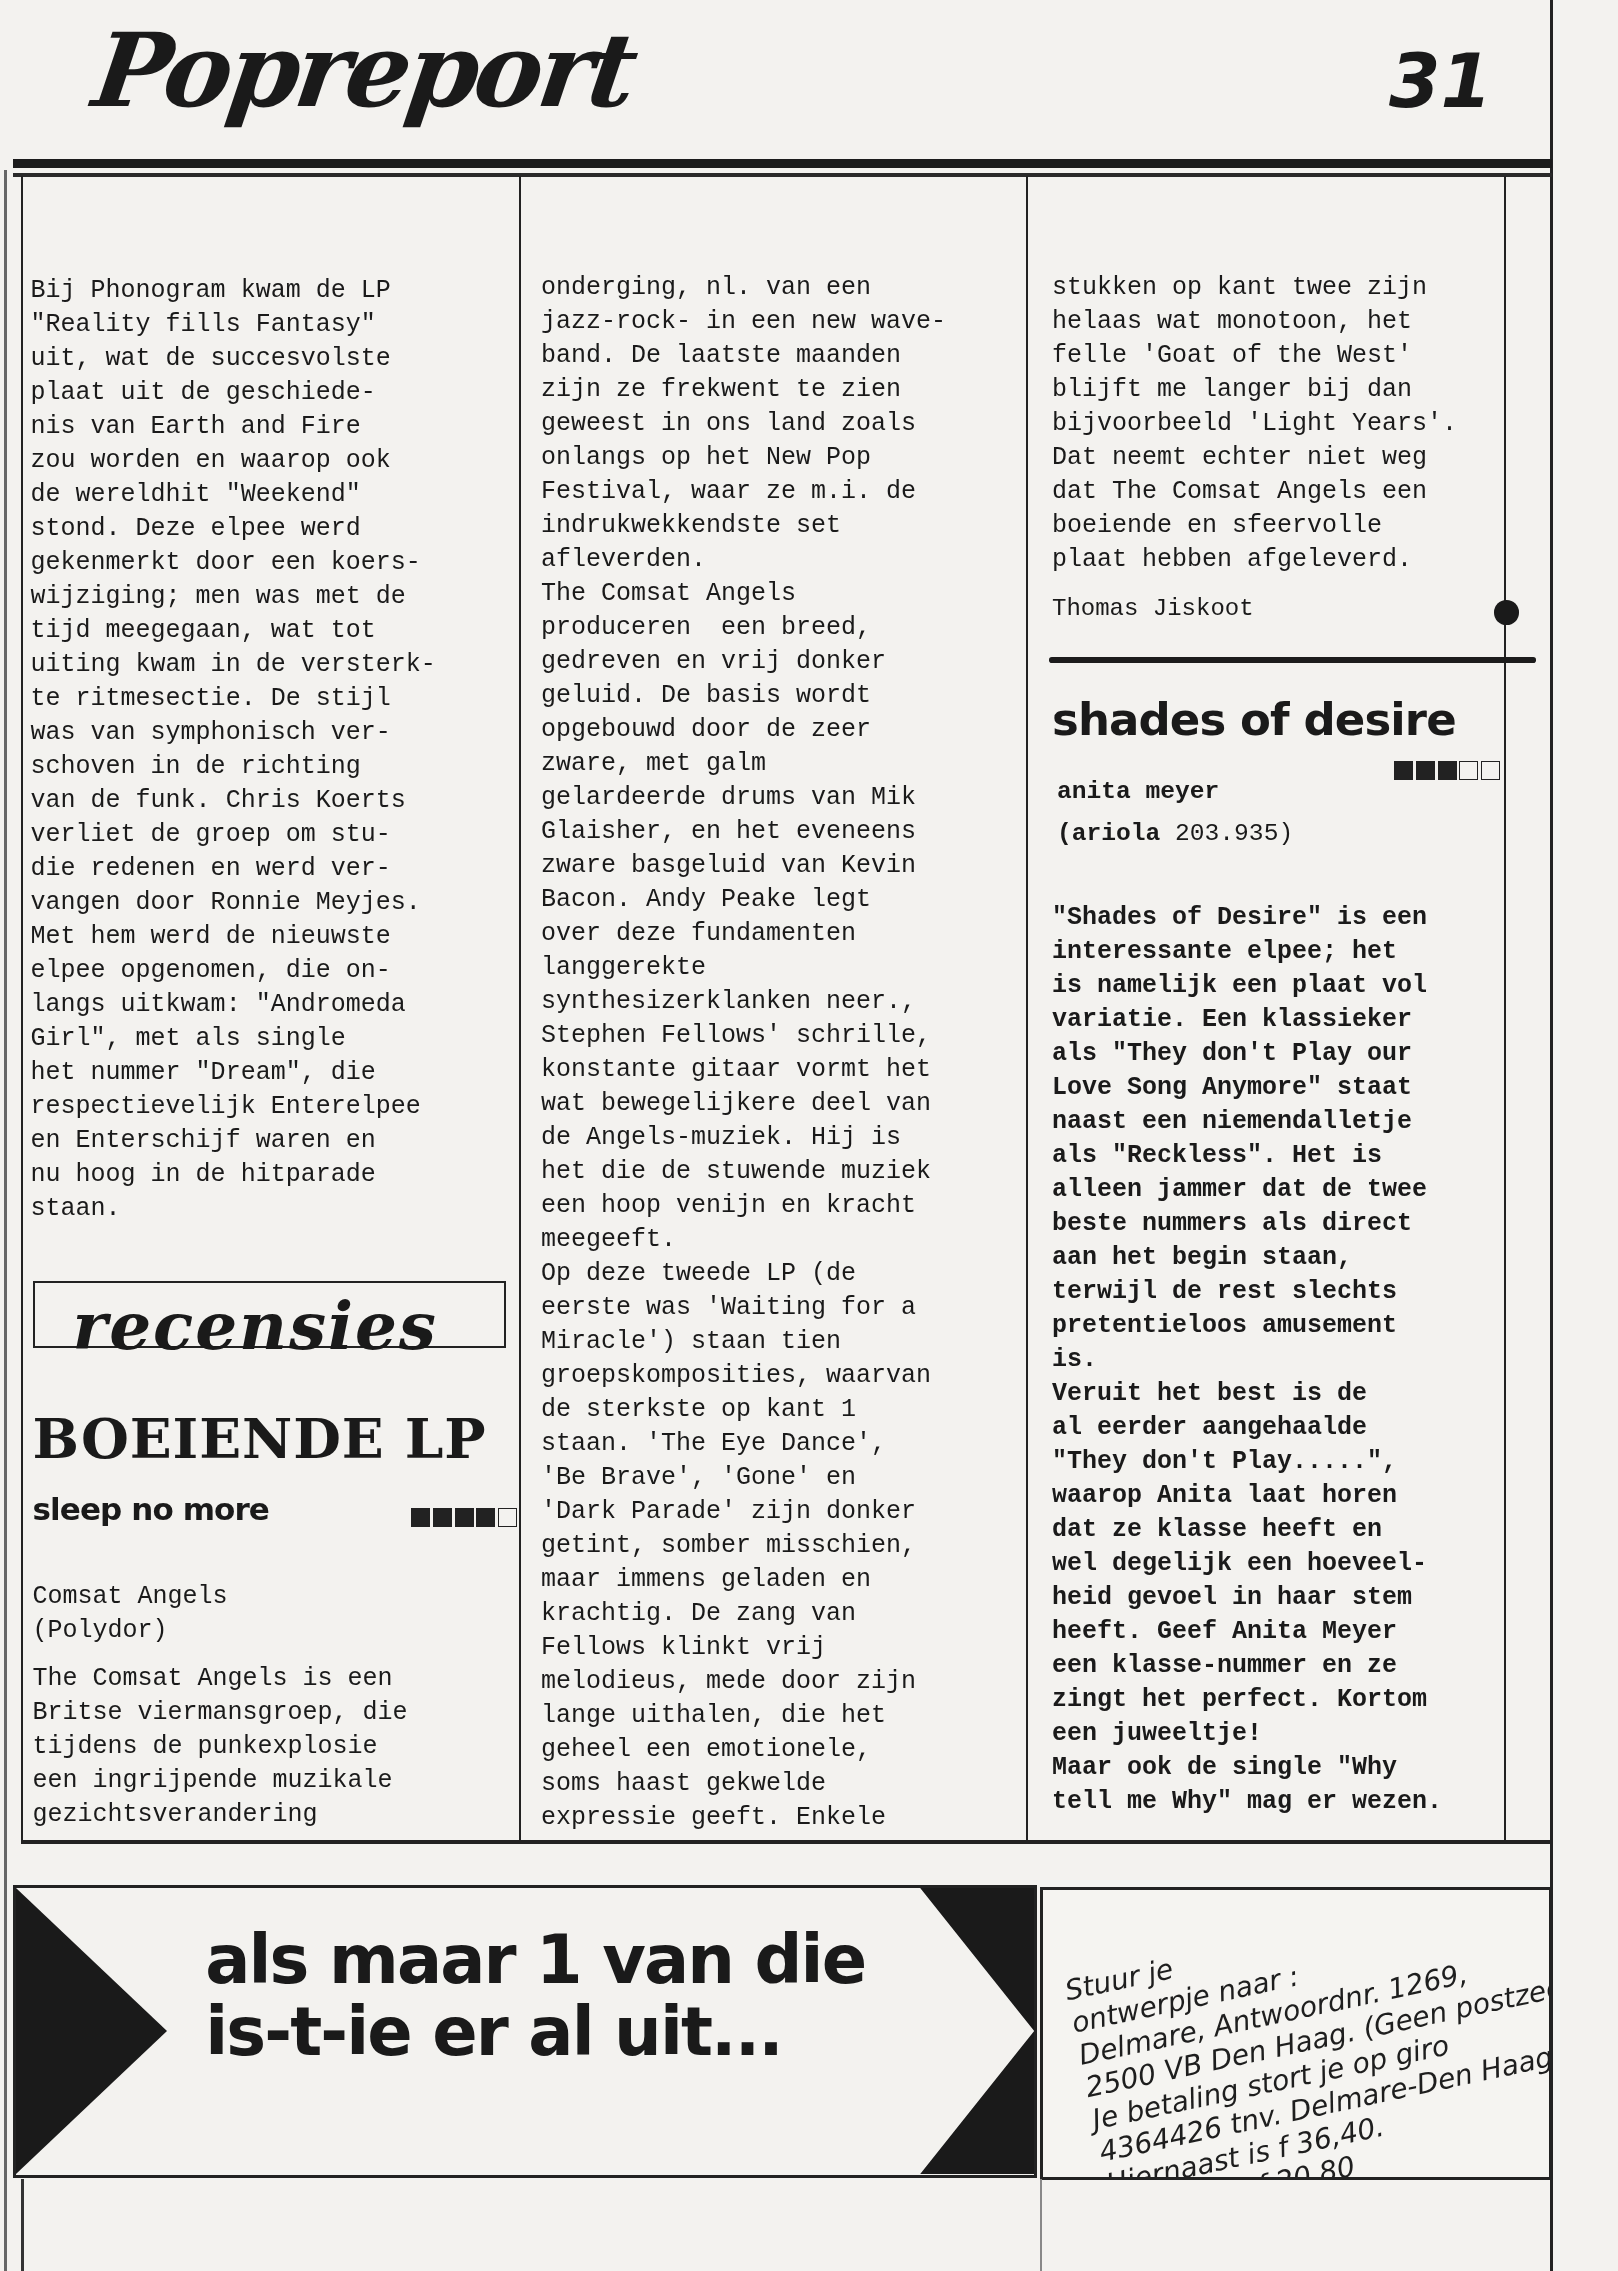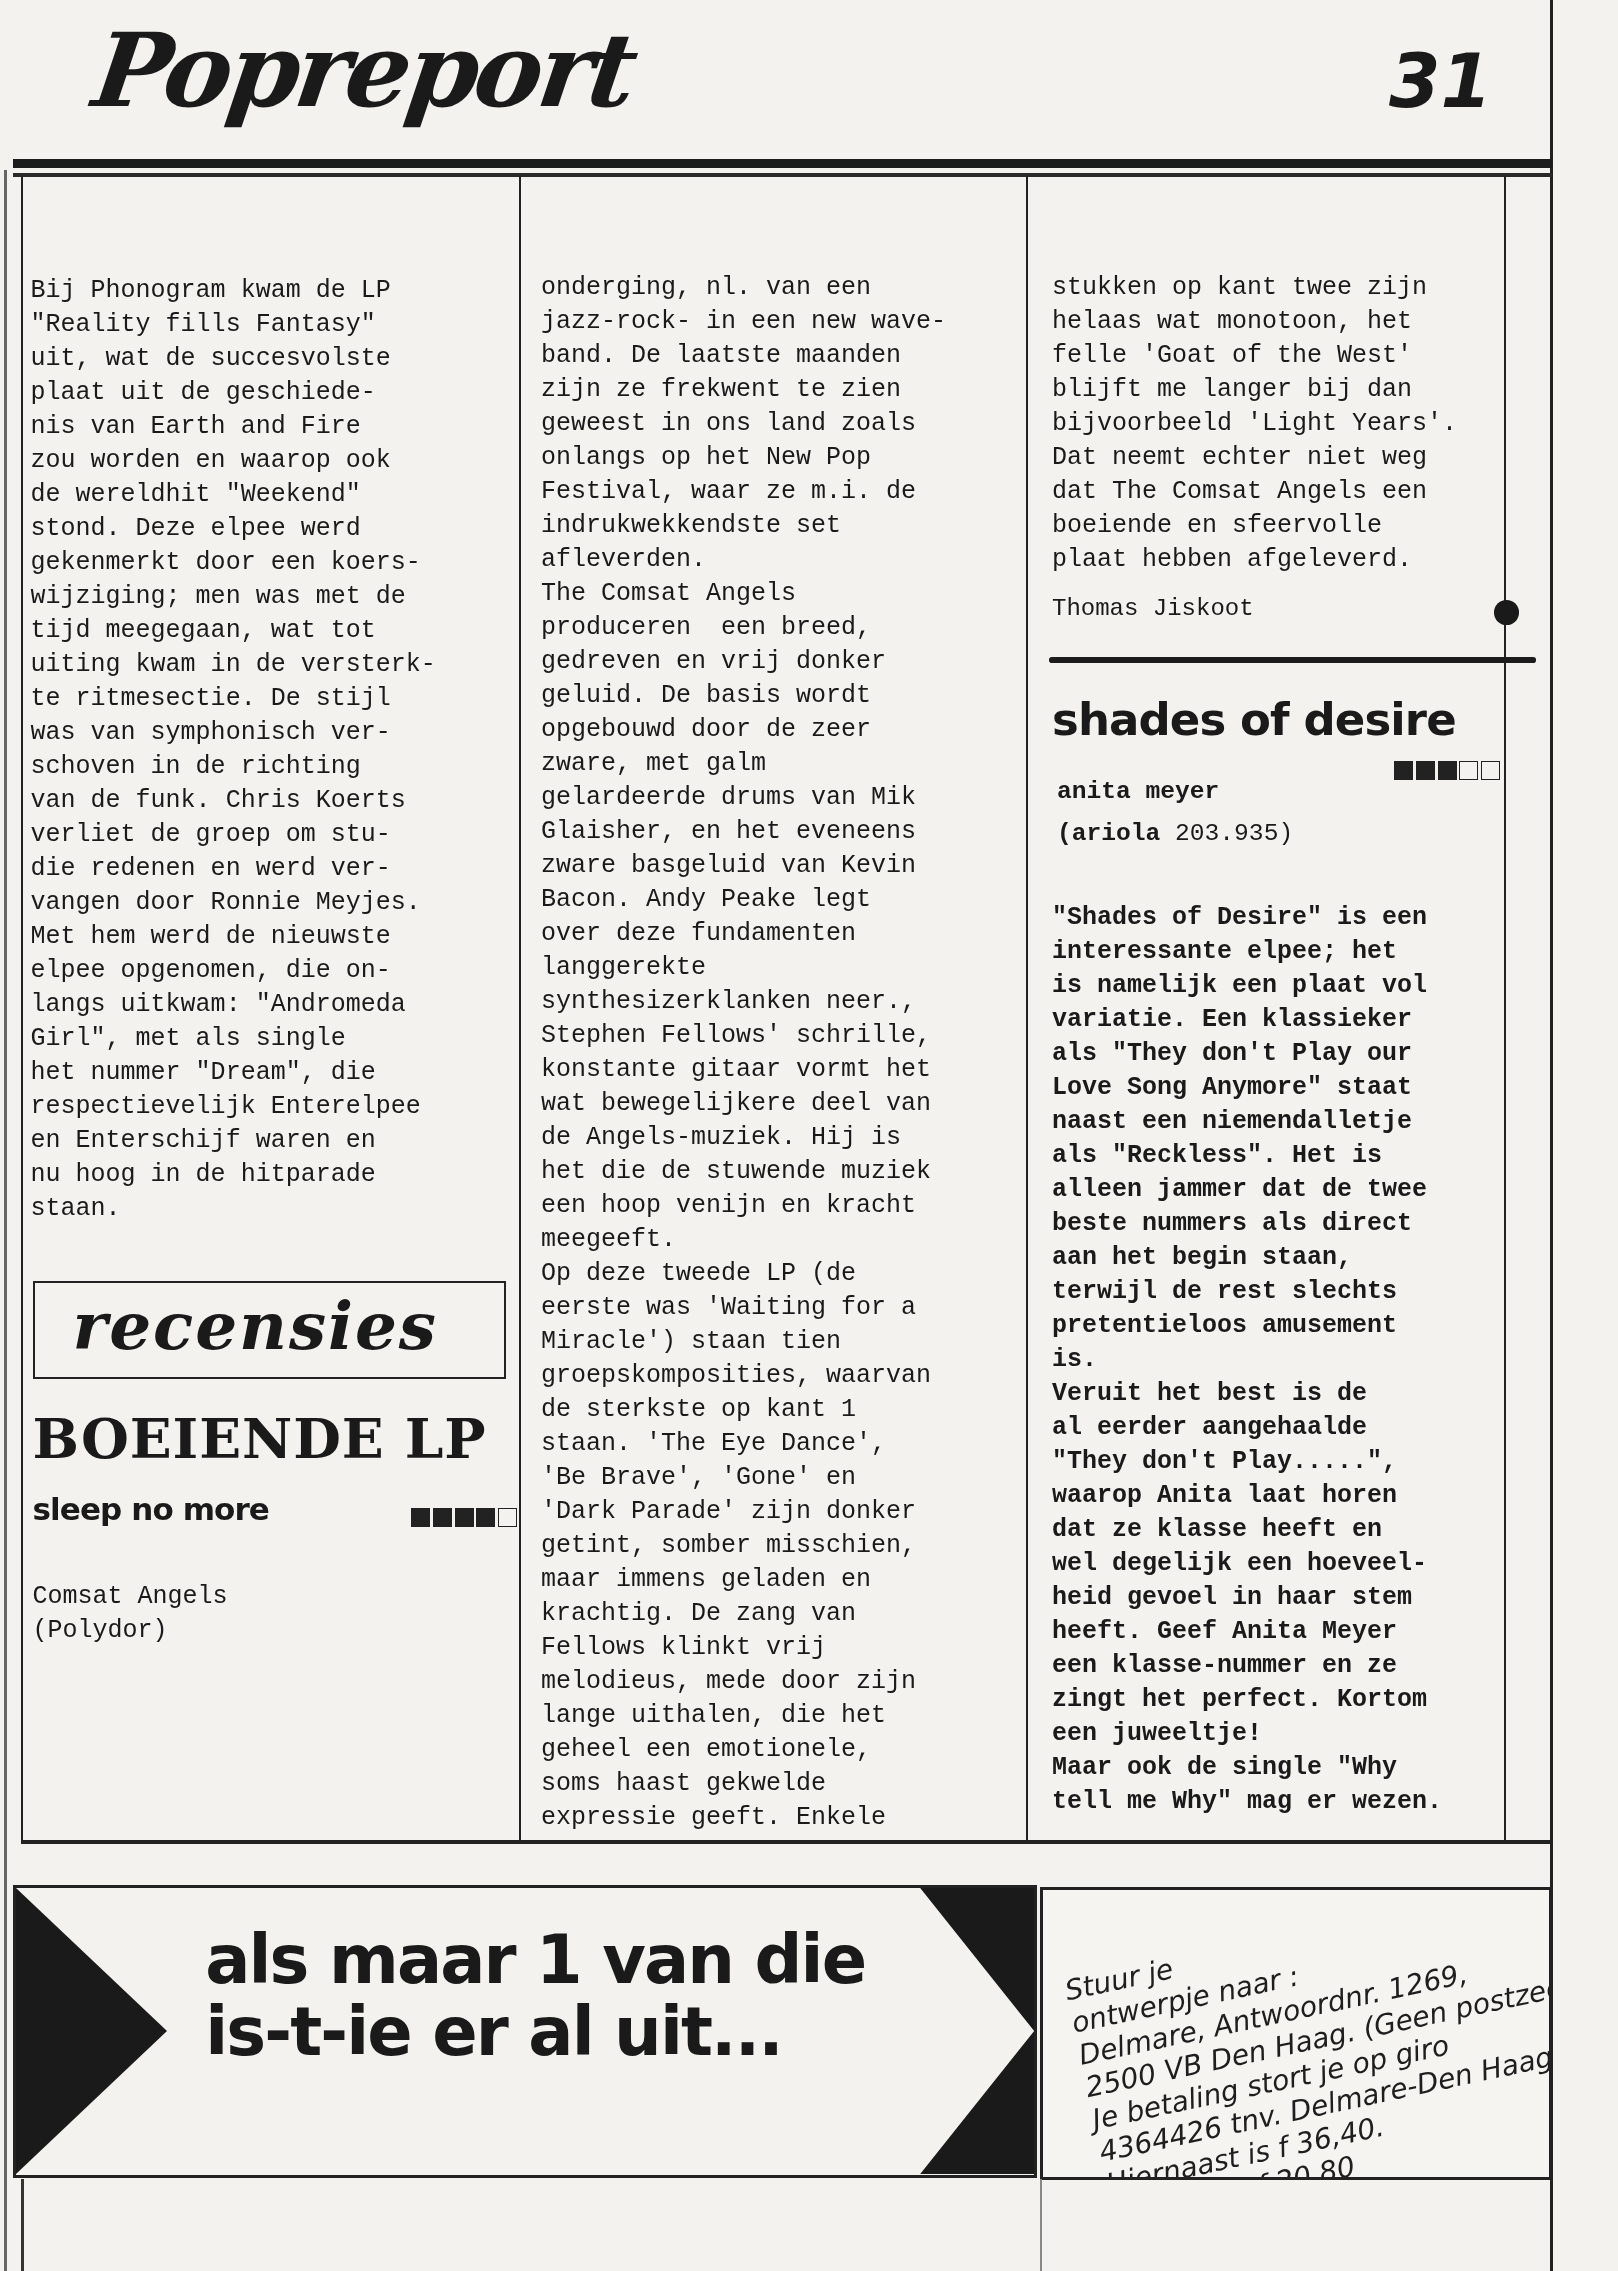--- a/index.html
+++ b/index.html
@@ -30,21 +30,21 @@
   .col-3 { left: 1034px; width: 472px; border-right: 2.8px solid #222; text-decoration: underline; }
   .col-bottom { position: absolute; left: 21px; top: 1840px; width: 1531px; height: 3.8px; background: #222; }
 
   .text { font-size: 25px; line-height: 34px; white-space: pre; }
   .text.bold { font-weight: bold; }
   .body-1 { position: absolute; left: 7.6px; top: 98px; }
   .body-2 { position: absolute; left: 21px; top: 95px; }
   .body-3 { position: absolute; left: 18px; top: 95px; }
 
   .recensies-box {
-    position: absolute; left: 9.5px; top: 1105px; width: 473px; height: 98px;
+    position: absolute; left: 9.5px; top: 1105px; width: 473px; height: 67px;
     border: 2.8px solid #222; box-sizing: border-box;
   }
   .recensies-title {
     position: absolute; left: 38px; top: 3.8px;
     font-family: "DejaVu Serif", serif; font-style: italic; font-weight: bold;
     font-size: 66px; letter-spacing: 1.9px; color: #1a1a1a;
   }
   .boeiende {
     position: absolute; left: 9.5px; top: 1230px;
     font-family: "DejaVu Serif", serif; font-weight: bold; font-size: 55px; letter-spacing: 0.9px;
@@ -121,20 +121,21 @@
   <div class="album-title-1">sleep no more</div>
   <div class="rating rating-1">
       <span class="sq filled"></span>
       <span class="sq filled"></span>
       <span class="sq filled"></span>
       <span class="sq filled"></span>
       <span class="sq"></span>
     </div>
   <div class="text review1-meta"><span>Comsat Angels</span>
 <span>(Polydor)</span></div>
+  <div class="text review1-body"><div>The Comsat Angels is een</div><div>Britse viermansgroep, die</div><div>tijdens de punkexplosie</div><div>een ingrijpende muzikale</div><div>gezichtsverandering</div></div>
 </section>
 
 <section class="column col-2">
   <div class="text body-2"><div>onderging, nl. van een</div><div>jazz-rock- in een new wave-</div><div>band. De laatste maanden</div><div>zijn ze frekwent te zien</div><div>geweest in ons land zoals</div><div>onlangs op het New Pop</div><div>Festival, waar ze m.i. de</div><div>indrukwekkendste set</div><div>afleverden.</div><div>The Comsat Angels</div><div>produceren  een breed,</div><div>gedreven en vrij donker</div><div>geluid. De basis wordt</div><div>opgebouwd door de zeer</div><div>zware, met galm</div><div>gelardeerde drums van Mik</div><div>Glaisher, en het eveneens</div><div>zware basgeluid van Kevin</div><div>Bacon. Andy Peake legt</div><div>over deze fundamenten</div><div>langgerekte</div><div>synthesizerklanken neer.,</div><div>Stephen Fellows' schrille,</div><div>konstante gitaar vormt het</div><div>wat bewegelijkere deel van</div><div>de Angels-muziek. Hij is</div><div>het die de stuwende muziek</div><div>een hoop venijn en kracht</div><div>meegeeft.</div><div>Op deze tweede LP (de</div><div>eerste was 'Waiting for a</div><div>Miracle') staan tien</div><div>groepskomposities, waarvan</div><div>de sterkste op kant 1</div><div>staan. 'The Eye Dance',</div><div>'Be Brave', 'Gone' en</div><div>'Dark Parade' zijn donker</div><div>getint, somber misschien,</div><div>maar immens geladen en</div><div>krachtig. De zang van</div><div>Fellows klinkt vrij</div><div>melodieus, mede door zijn</div><div>lange uithalen, die het</div><div>geheel een emotionele,</div><div>soms haast gekwelde</div><div>expressie geeft. Enkele</div></div>
 </section>
 
 <section class="column col-3">
   <div class="text body-3"><div>stukken op kant twee zijn</div><div>helaas wat monotoon, het</div><div>felle 'Goat of the West'</div><div>blijft me langer bij dan</div><div>bijvoorbeeld 'Light Years'.</div><div>Dat neemt echter niet weg</div><div>dat The Comsat Angels een</div><div>boeiende en sfeervolle</div><div>plaat hebben afgeleverd.</div></div>
   <div class="byline">Thomas Jiskoot</div>
   <div class="end-dot"></div>

